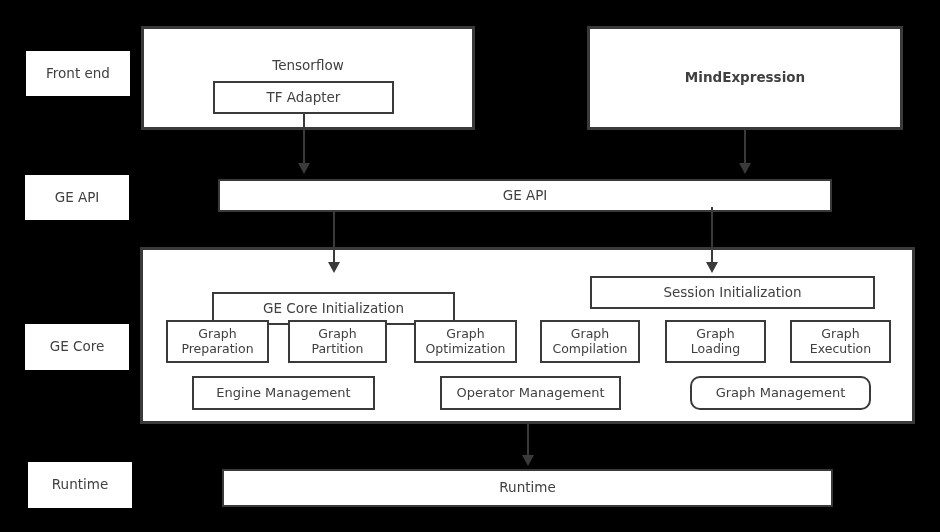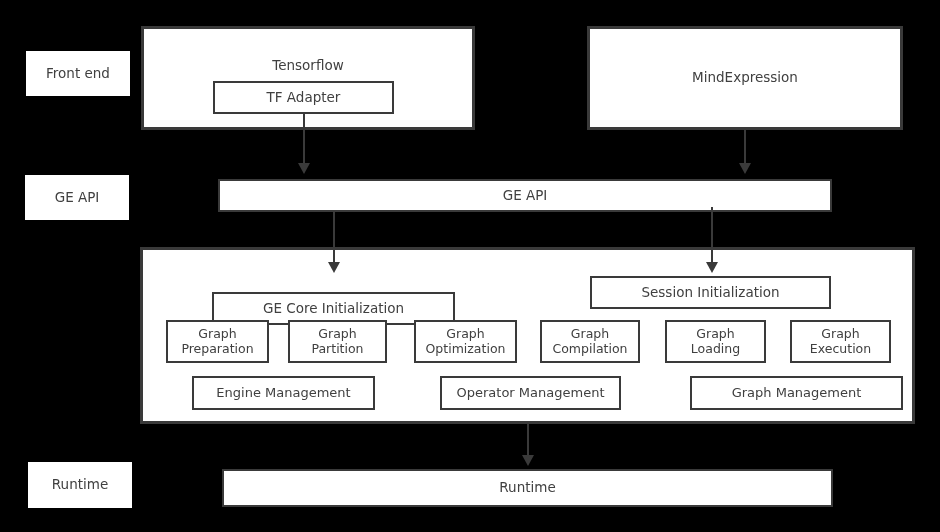--- a/index.html
+++ b/index.html
@@ -80,48 +80,51 @@
 <div id="canvas">
 
   <div class="box stage-label" style="left:26px; top:51px; width:104px; height:45px;">
     <span>Front end</span>
   </div>
 
   <div class="box stage-label" style="left:25px; top:175px; width:104px; height:45px;">
     <span>GE API</span>
   </div>
 
+  <div class="box stage-label" style="left:25px; top:324px; width:104px; height:46px;">
+    <span>GE Core</span>
+  </div>
 
   <div class="box stage-label" style="left:28px; top:462px; width:104px; height:46px;">
     <span>Runtime</span>
   </div>
 
   <div class="box frame" style="left:141px; top:26px; width:334px; height:104px;">
     <span class="frame-title">Tensorflow</span>
   </div>
 
   <div class="box bar" style="left:213px; top:81px; width:181px; height:33px;">
     <span>TF Adapter</span>
   </div>
 
-  <div class="box frame centered" style="left:587px; top:26px; width:316px; height:104px; align-items:center;">
+  <div class="box frame centered" style="left:587px; top:26px; width:316px; height:104px; align-items:center;font-weight:bold;">
     <span class="frame-title">MindExpression</span>
   </div>
 
   <div class="box bar" style="left:218px; top:179px; width:614px; height:33px;">
     <span>GE API</span>
   </div>
 
   <div class="box frame" style="left:140px; top:247px; width:775px; height:177px;"></div>
 
   <div class="box bar" style="left:212px; top:276px; width:243px; height:33px;margin-top:16px;">
     <span>GE Core Initialization</span>
   </div>
 
-  <div class="box bar" style="left:590px; top:276px; width:241px; height:33px;">
+  <div class="box bar" style="left:590px; top:276px; width:285px; height:33px;">
     <span>Session Initialization</span>
   </div>
 
   <div class="box chip" style="left:166px; top:320px; width:103px; height:43px;">
     <span>Graph
 Preparation</span>
   </div>
 
   <div class="box chip" style="left:288px; top:320px; width:99px; height:43px;">
     <span>Graph
@@ -149,21 +152,21 @@
   </div>
 
   <div class="box chip2" style="left:192px; top:376px; width:183px; height:34px;">
     <span>Engine Management</span>
   </div>
 
   <div class="box chip2" style="left:440px; top:376px; width:181px; height:34px;">
     <span>Operator Management</span>
   </div>
 
-  <div class="box chip2" style="left:690px; top:376px; width:213px; height:34px;">
+  <div class="box chip2" style="left:690px; top:376px; width:181px; height:34px;border-radius:10px;">
     <span>Graph Management</span>
   </div>
 
   <div class="box bar" style="left:222px; top:469px; width:611px; height:38px;">
     <span>Runtime</span>
   </div>
 
   <div class="conn" style="left:303px; top:114px; height:50px;"></div>
   <div class="arrowhead" style="left:298px; top:163px;"></div>
 

